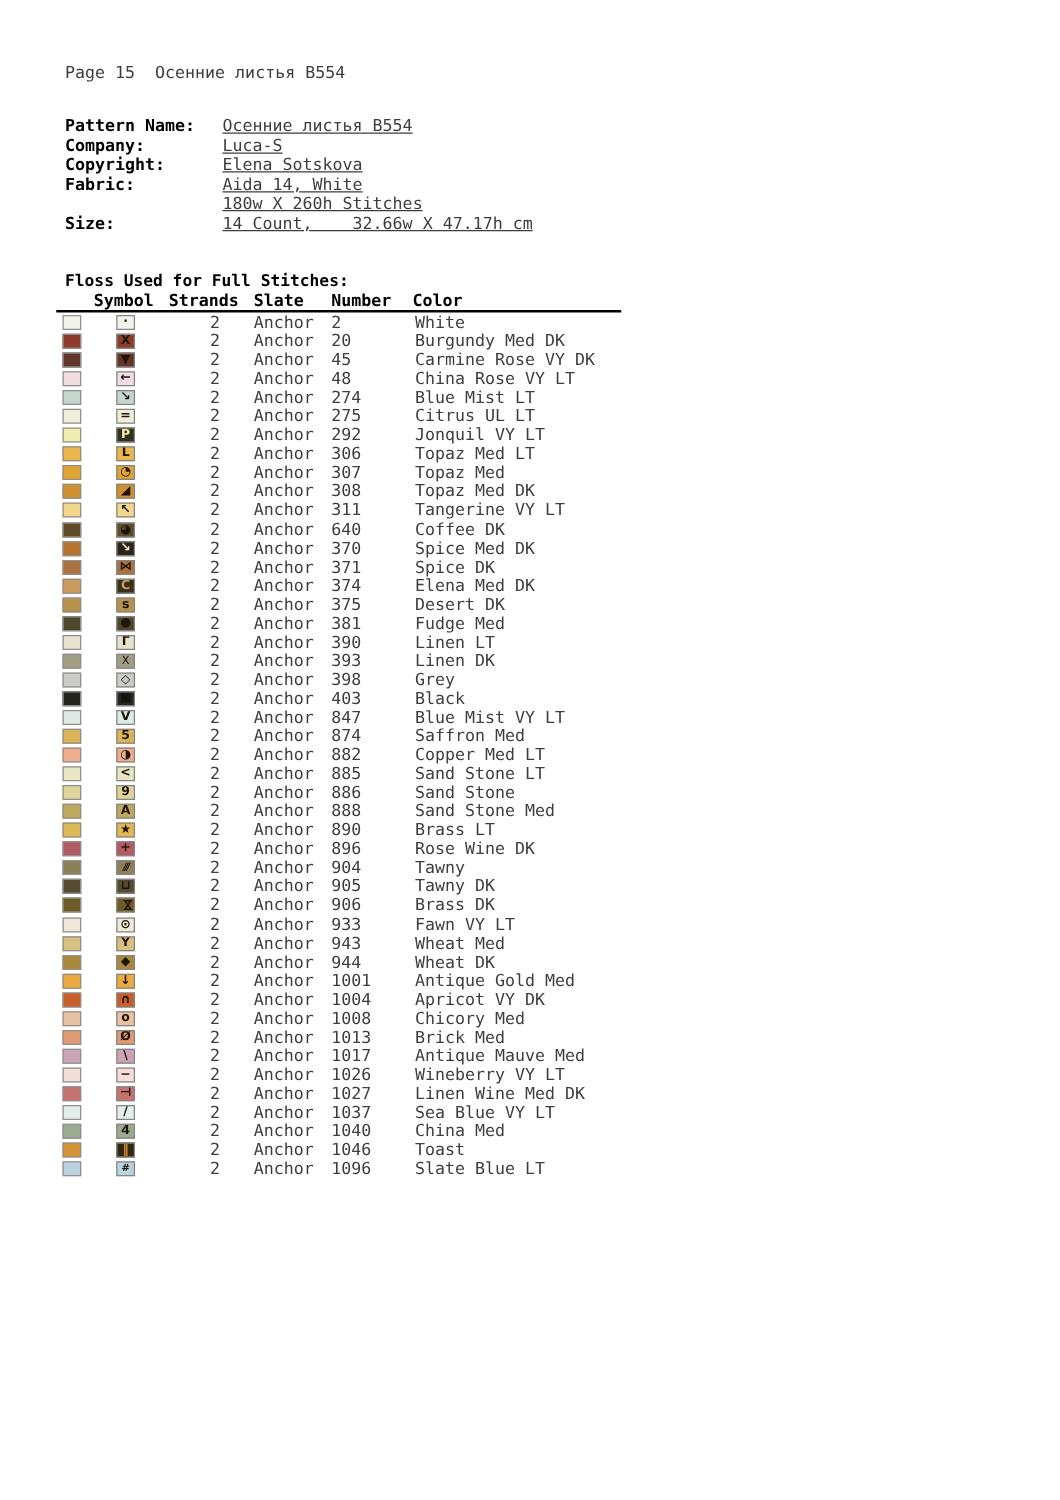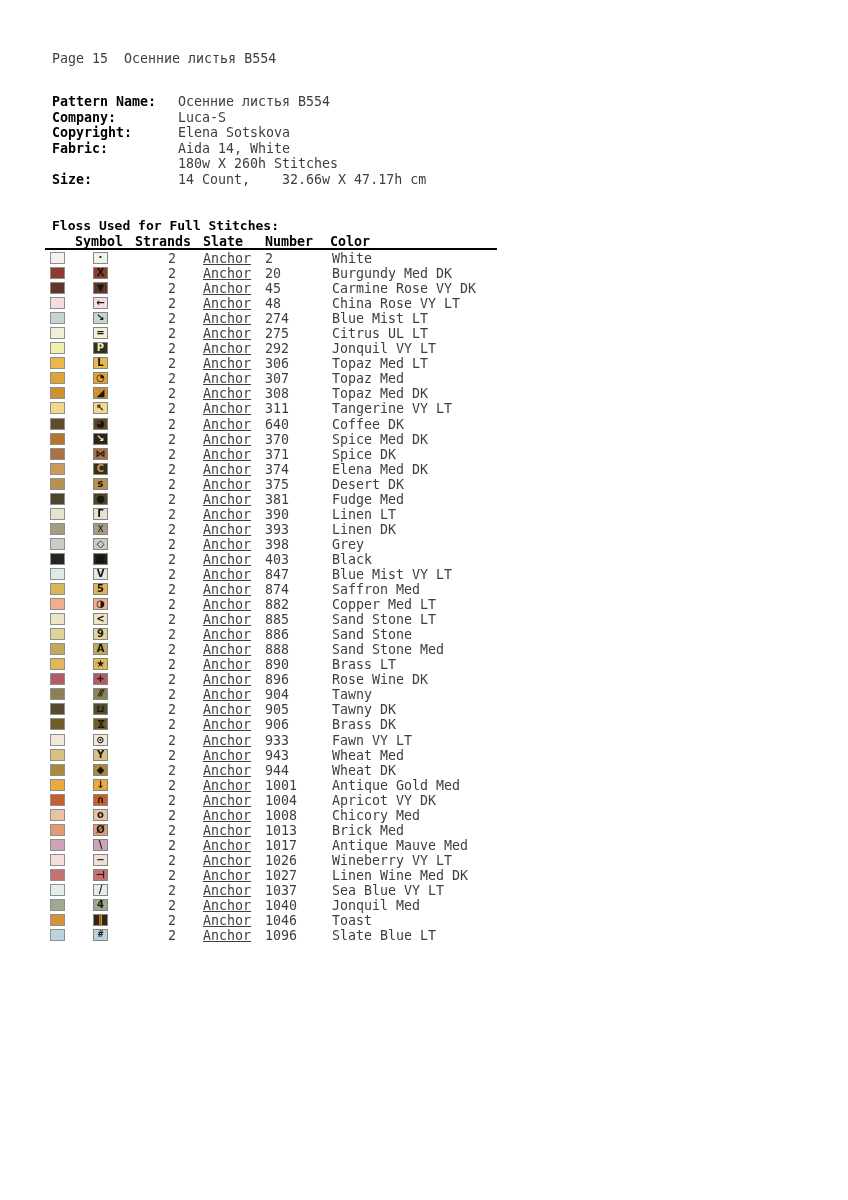--- a/index.html
+++ b/index.html
@@ -2,39 +2,39 @@
 <html><head>
 <meta charset="utf-8">
 <style>
   html,body{margin:0;padding:0;background:#fff;}
   .page{position:relative;width:848px;height:1200px;background:#ffffff;overflow:hidden;
         font-family:"DejaVu Sans Mono",monospace;}
   .pageheader{position:absolute;left:52px;top:51px;font-size:13.3px;color:#3e3e3e;white-space:pre;}
   .info{position:absolute;left:0;top:94px;}
   .inforow{position:relative;height:15.5px;}
   .inforow .lbl{position:absolute;left:52px;top:0;font-weight:bold;color:#000;font-size:13.3px;white-space:pre;}
-  .inforow .val{position:absolute;left:178px;top:0;color:#3e3e3e;font-size:13.3px;white-space:pre;}
+  .inforow .val{position:absolute;left:178px;top:0;color:#3e3e3e;font-size:13.3px;white-space:pre;text-decoration:underline;}
   .table-title{position:absolute;left:52px;top:218px;font-weight:bold;color:#000;font-size:13px;}
   .thead{position:absolute;left:0;top:234px;height:14px;font-weight:bold;font-size:13.3px;color:#000;}
   .thead span{position:absolute;top:0;white-space:pre;}
   .h-symbol{left:75px}.h-strands{left:135px}.h-type{left:203px}.h-number{left:265px}.h-color{left:330px}
   .rule{position:absolute;left:45px;top:248px;width:452px;height:2px;background:#000;}
   .rows{position:absolute;left:0;top:251px;}
   .frow{position:relative;height:15.05px;width:848px;}
   .swatch{position:absolute;left:50px;top:1px;width:13px;height:10px;border:1px solid #8f8f8f;}
   .symbox{position:absolute;left:93px;top:1px;width:13px;height:10px;border:1px solid #858585;
           display:flex;align-items:center;justify-content:center;overflow:hidden;}
   .glyph{font-family:"DejaVu Sans",sans-serif;font-size:10px;font-weight:bold;line-height:10px;}
   .glyph.rot90{transform:rotate(90deg);}
   .glyph.thin{font-weight:normal;font-size:9px;}
   .glyph.tripleslash{font-size:8px;letter-spacing:-1.5px;font-style:italic;}
   .glyph.small{font-size:8px;}
   .ftext{position:absolute;top:0;font-size:13.3px;color:#3e3e3e;line-height:15px;white-space:pre;}
   .c-strands{left:140px;width:36px;text-align:right;}
-  .c-type{left:203px;text-decoration:underline;}
+  .c-type{left:203px;}
   .c-num{left:265px;}
   .c-color{left:332px;}
 </style>
 </head>
 <body>
 
 <div class="page">
   <div class="pageheader">Page 15  Осенние листья B554</div>
 
   <div class="info">
@@ -508,21 +508,21 @@
         <span class="ftext c-color">Sea Blue VY LT</span>
       </div>
       <div class="frow">
         <span class="swatch" style="background: rgb(156, 170, 144);"></span>
         <span class="symbox" style="background: rgb(156, 170, 144);">
           <span class="glyph" style="color: rgb(28, 22, 11);">4</span>
         </span>
         <span class="ftext c-strands">2</span>
         <span class="ftext c-type">Anchor</span>
         <span class="ftext c-num">1040</span>
-        <span class="ftext c-color">Jonquil Med</span>
+        <span class="ftext c-color">China Med</span>
       </div>
       <div class="frow">
         <span class="swatch" style="background: rgb(212, 147, 54);"></span>
         <span class="symbox" style="background: rgb(51, 38, 14);">
           <span class="glyph" style="color: rgb(212, 147, 54);">‖</span>
         </span>
         <span class="ftext c-strands">2</span>
         <span class="ftext c-type">Anchor</span>
         <span class="ftext c-num">1046</span>
         <span class="ftext c-color">Toast</span>

